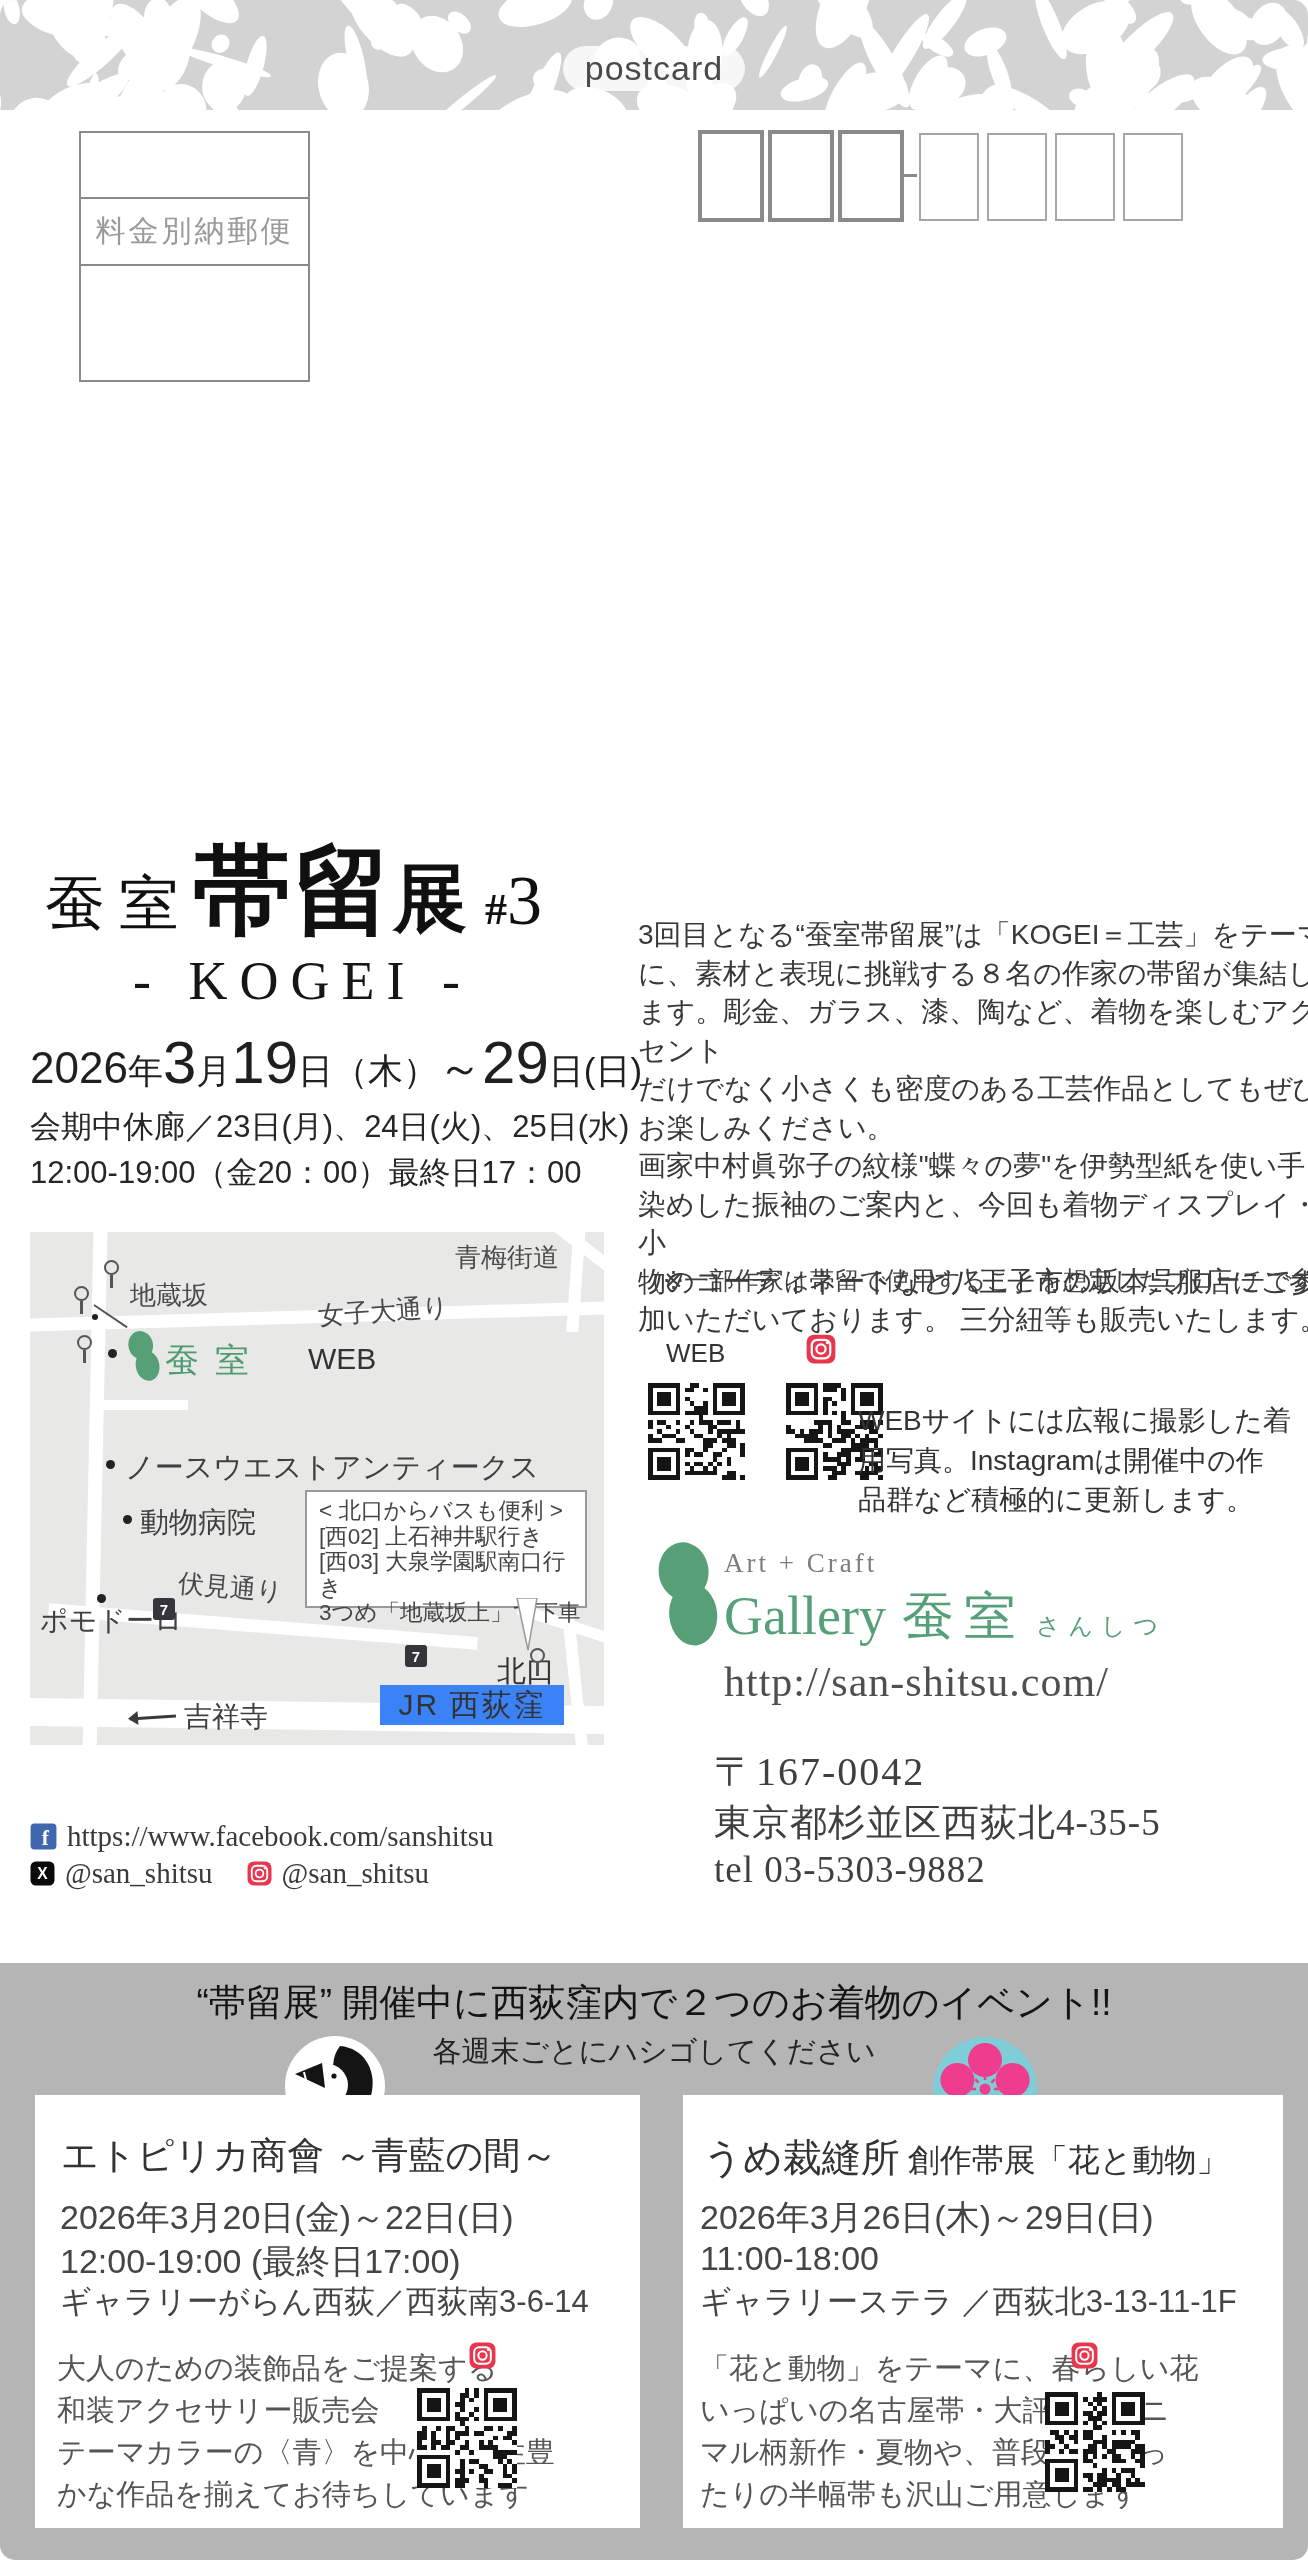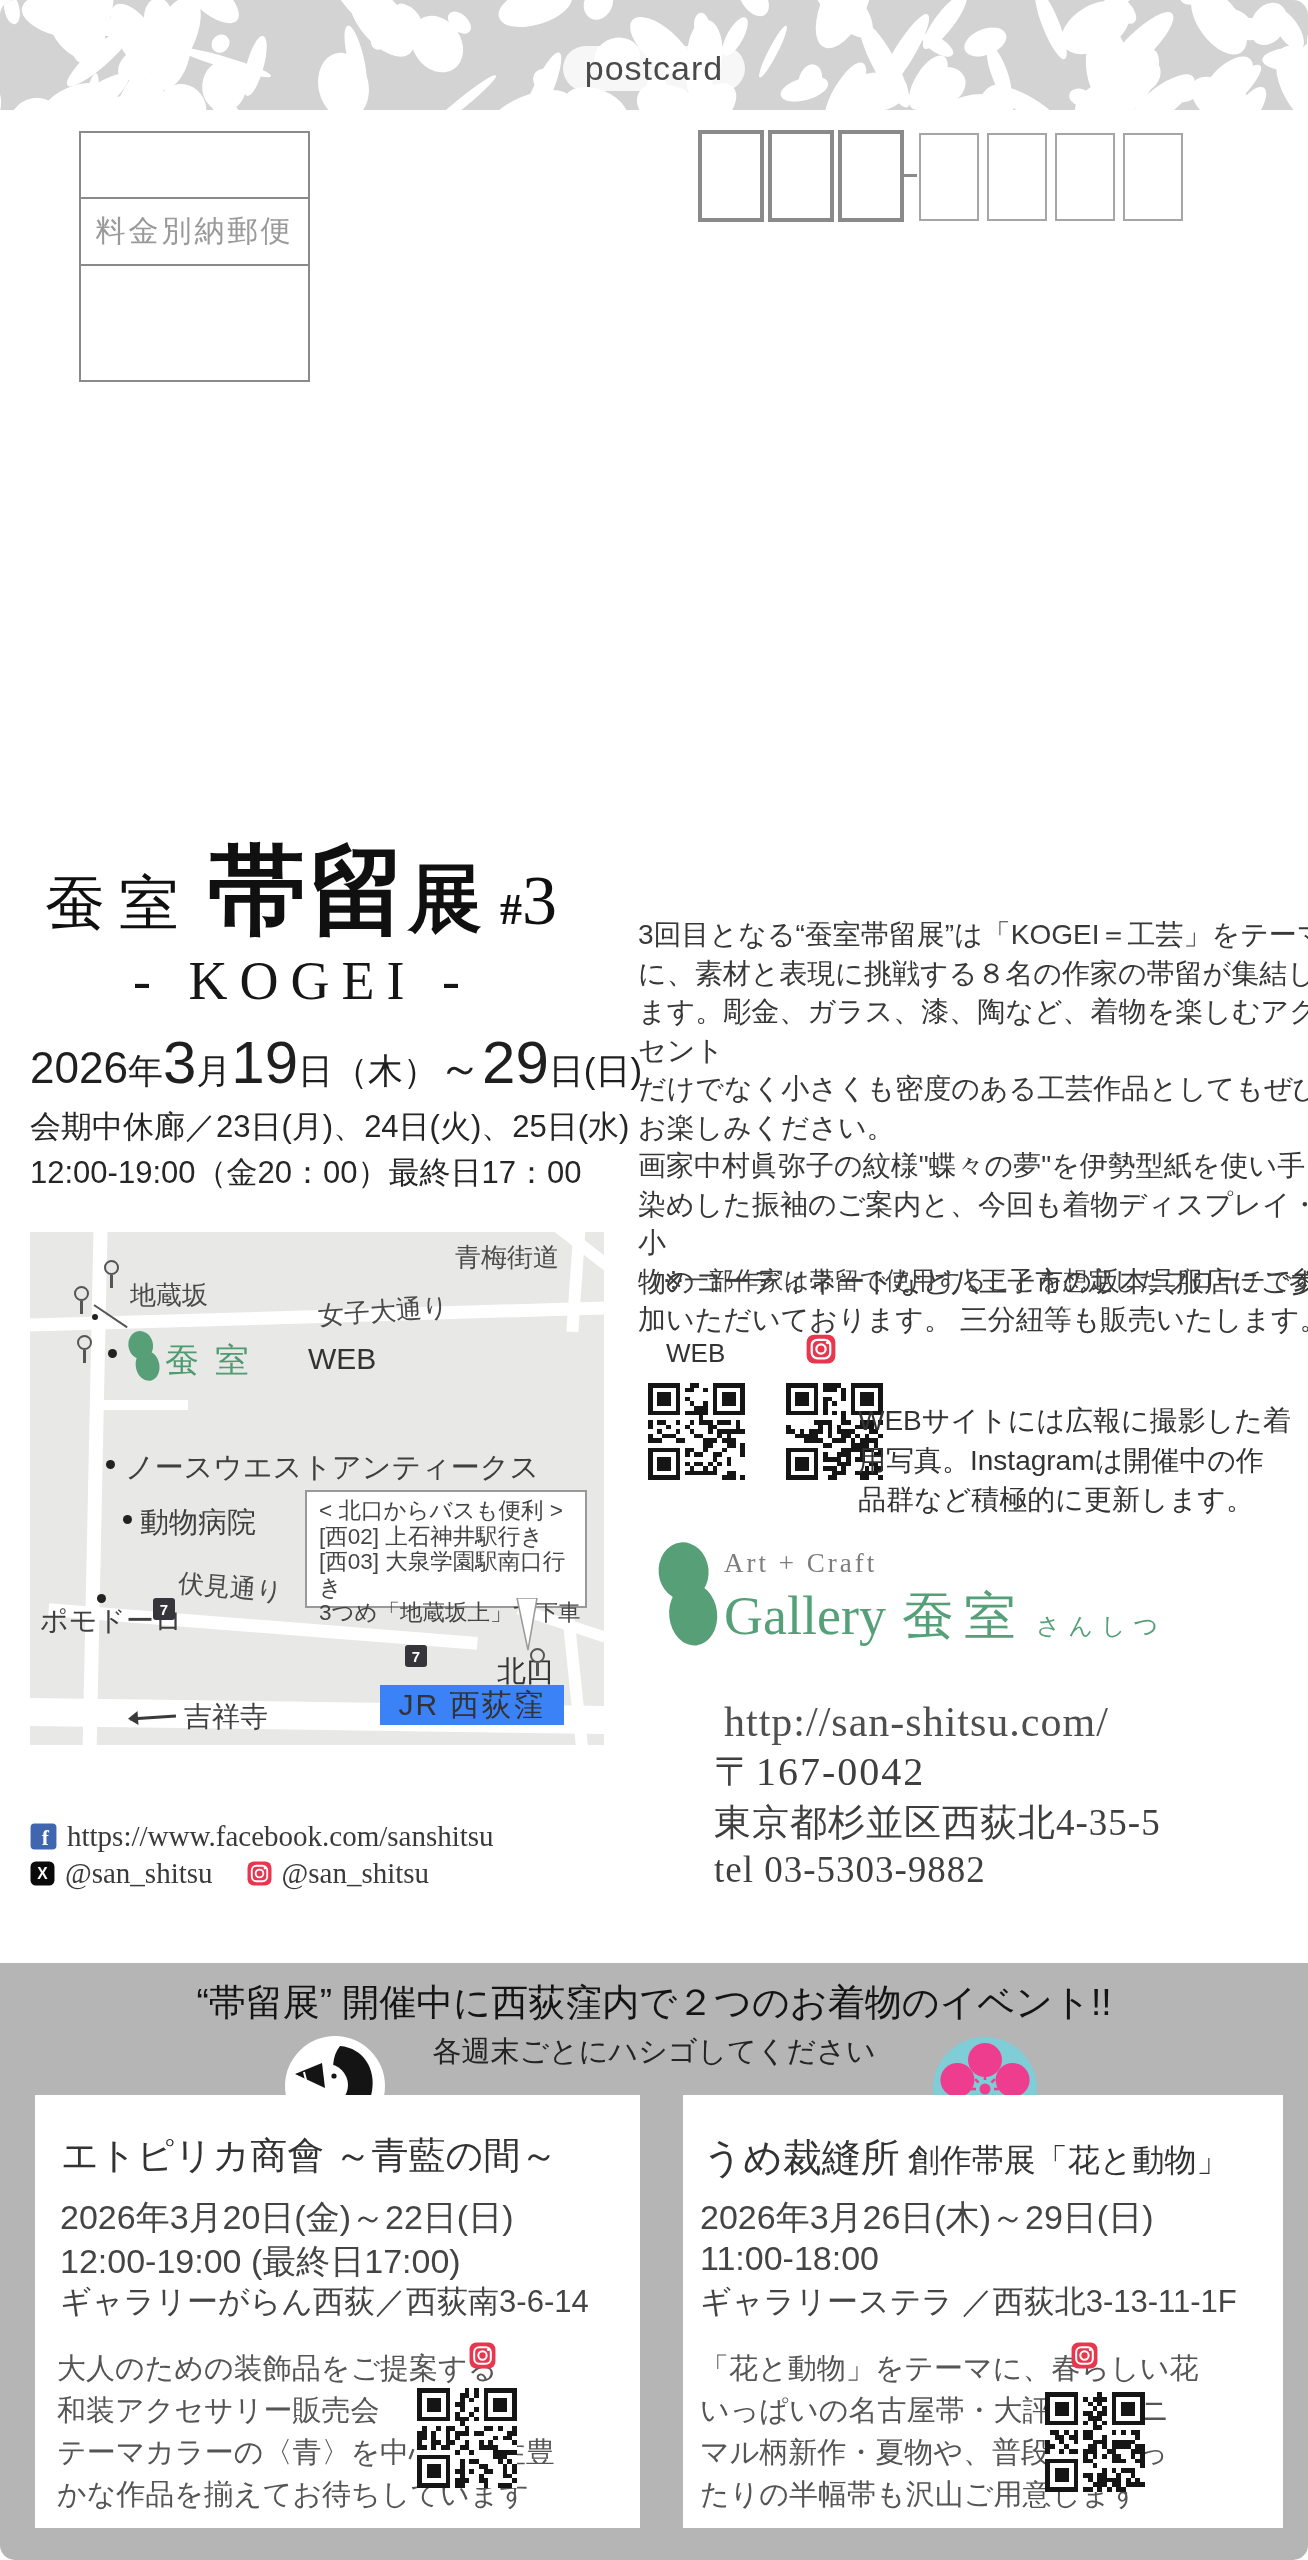--- a/index.html
+++ b/index.html
@@ -24,21 +24,21 @@
              font-size:30px;color:#9a9a9a;letter-spacing:3px;}
   #stamp .r3{flex:1;}
   .pbox{position:absolute;top:130px;background:#fff;}
   .pbox.bold{width:58px;height:84px;border:4px solid #8a8a8a;}
   .pbox.thin{width:56px;height:84px;border:2px solid #a6a6a6;top:133px;}
   #pdash{left:902px;top:174px;width:15px;height:3px;background:#8a8a8a;}
 
   
   #title-row{left:45px;top:826px;display:flex;align-items:baseline;color:#101010;}
   .t-gallery{font-size:60px;letter-spacing:14px;}
-  .t-main-big{font-size:98px;font-weight:bold;letter-spacing:2px;margin-left:15px;text-align:right;}
+  .t-main-big{font-size:98px;font-weight:bold;letter-spacing:2px;margin-left:0;text-align:right;}
   .t-main-small{font-size:74px;font-weight:bold;}
   .t-hash{font-size:44px;font-weight:bold;margin-left:18px;}
   .t-num{font-size:70px;}
   #kogei{left:30px;top:950px;width:545px;text-align:center;font-size:54px;letter-spacing:12px;color:#161616;}
   #date-row{left:30px;top:1028px;display:flex;align-items:baseline;color:#1f1f1f;white-space:nowrap;}
   .seg-yr{font-size:44px;}.seg-lg{font-size:60px;}.seg-md{font-size:44px;}.seg-sm{font-size:35px;}
   #closed-line{left:30px;top:1106px;font-size:31px;color:#262626;white-space:nowrap;}
   #hours-line{left:30px;top:1152px;font-size:31px;color:#262626;white-space:nowrap;}
 
   
@@ -89,21 +89,21 @@
   #qr-ig{left:786px;top:1383px;width:97px;height:97px;}
   #web-caption{left:858px;top:1370px;font-size:28px;line-height:39.5px;color:#333;margin-top:31px;}
 
   
   #gallery-blob{left:660px;top:1541px;transform:rotate(-6deg);}
   #gallery-tagline{left:724px;top:1548px;font-size:27px;color:#7d7d7d;letter-spacing:3px;}
   #gallery-line{left:724px;top:1582px;display:flex;align-items:baseline;color:#55a078;}
   #gallery-line .g-en{font-size:54px;}
   #gallery-line .g-ja{font-size:52px;letter-spacing:10px;margin-left:16px;}
   #gallery-line .g-kana{font-size:24px;letter-spacing:8px;margin-left:10px;}
-  #gallery-url{left:724px;top:1658px;font-size:42px;letter-spacing:1px;color:#4f4f4f;margin-top:40px;}
+  #gallery-url{left:724px;top:1658px;font-size:42px;letter-spacing:1px;color:#4f4f4f;}
   #g-zip{left:714px;top:1744px;font-size:40px;color:#3f3f3f;letter-spacing:2px;}
   #g-addr{left:714px;top:1798px;font-size:37px;color:#3f3f3f;letter-spacing:1px;}
   #g-tel{left:714px;top:1848px;font-size:37px;color:#3f3f3f;letter-spacing:1px;}
 
   
   #events-bg{left:0;top:1963px;width:1308px;height:597px;background:#b5b5b5;}
   #ev-header{left:0;top:1978px;width:1308px;text-align:center;font-size:37px;color:#141414;}
   #ev-sub{left:0;top:2032px;width:1308px;text-align:center;font-size:29px;color:#242424;}
   .evbox{position:absolute;background:#fff;}
   #ev-left{left:35px;top:2095px;width:605px;height:433px;}

